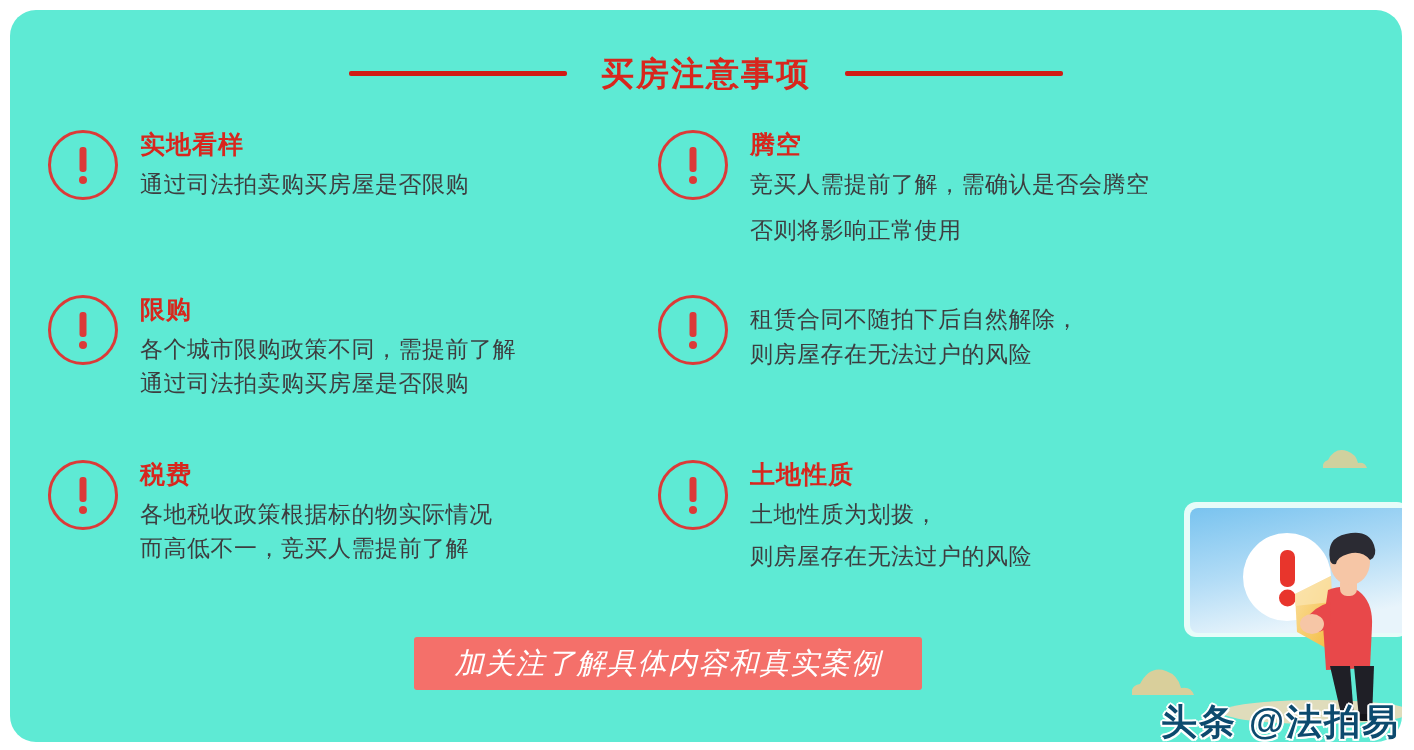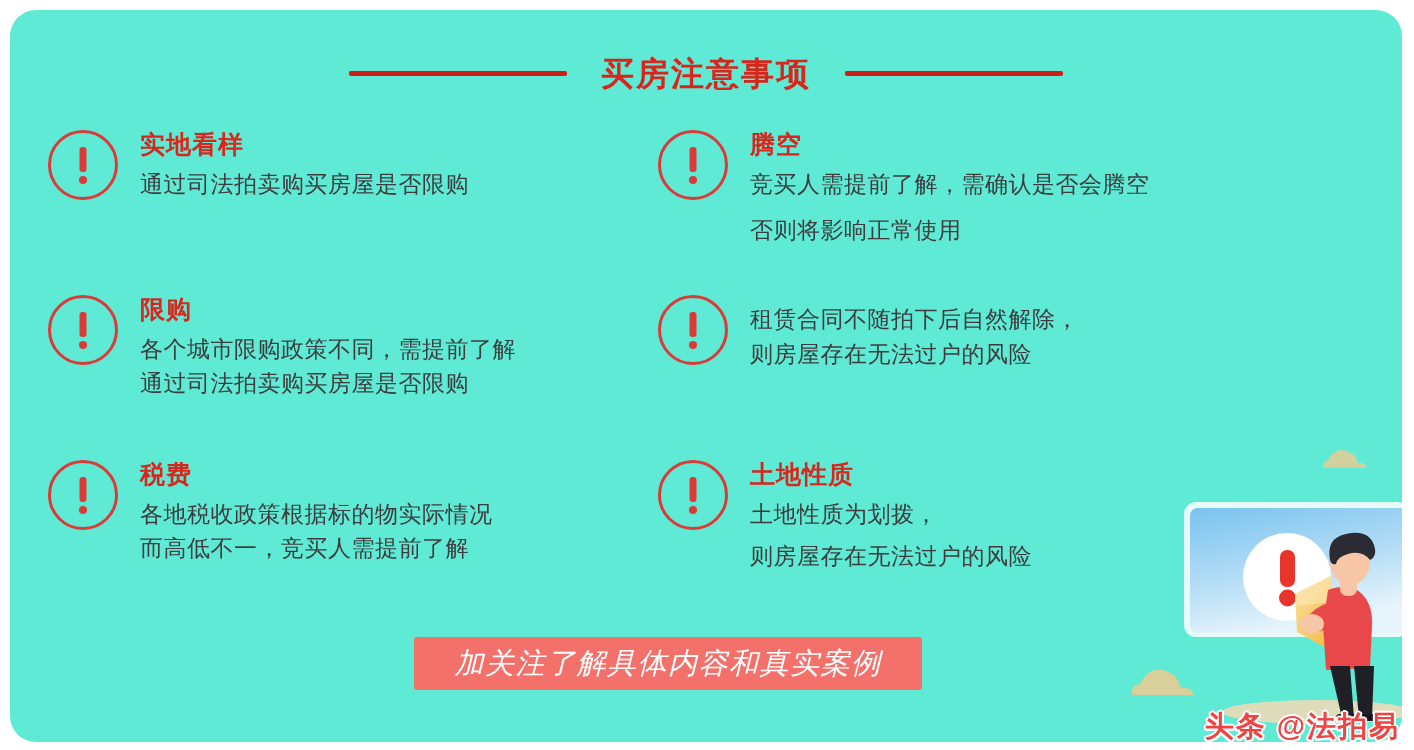--- a/index.html
+++ b/index.html
@@ -149,23 +149,23 @@
     width: 270px;
     height: 300px;
     pointer-events: none;
   }
 
   
   .watermark {
     position: absolute;
     right: 14px;
     bottom: 6px;
-    font-size: 29px;
+    font-size: 36px;
     font-weight: bold;
-    color: #ef4444;
+    color: #0c4a6e;
     letter-spacing: 2px;
     white-space: nowrap;
     line-height: 1.25;
     text-shadow:
       -1.5px -1.5px 0 #ffffff,  1.5px -1.5px 0 #ffffff,
       -1.5px  1.5px 0 #ffffff,  1.5px  1.5px 0 #ffffff,
       -2px 0 0 #ffffff, 2px 0 0 #ffffff,
       0 -2px 0 #ffffff, 0 2px 0 #ffffff;
   }
 </style>

